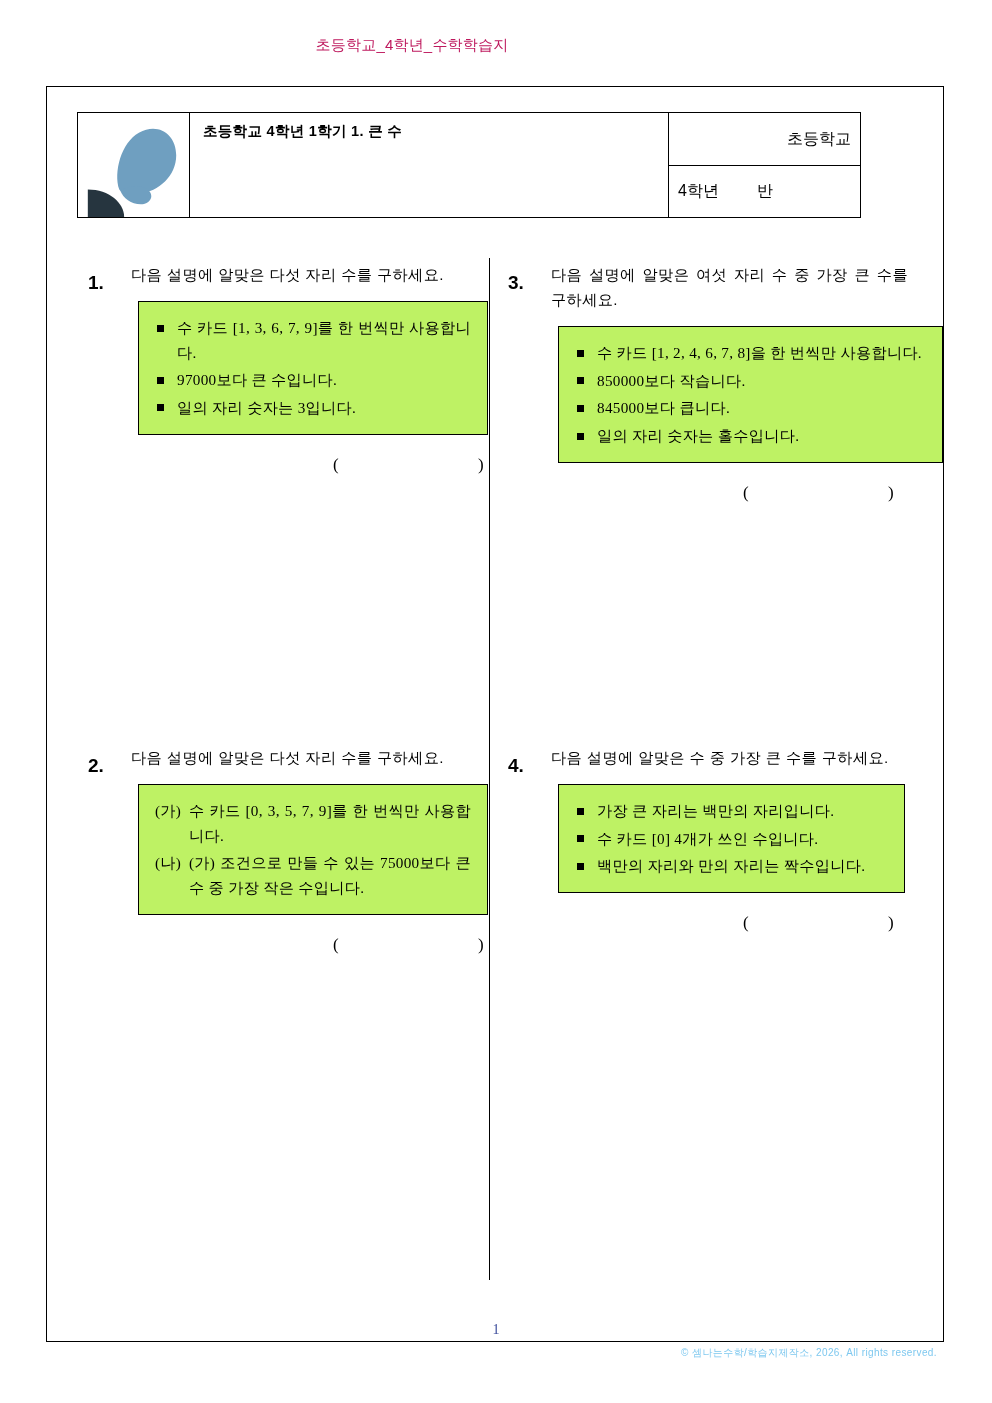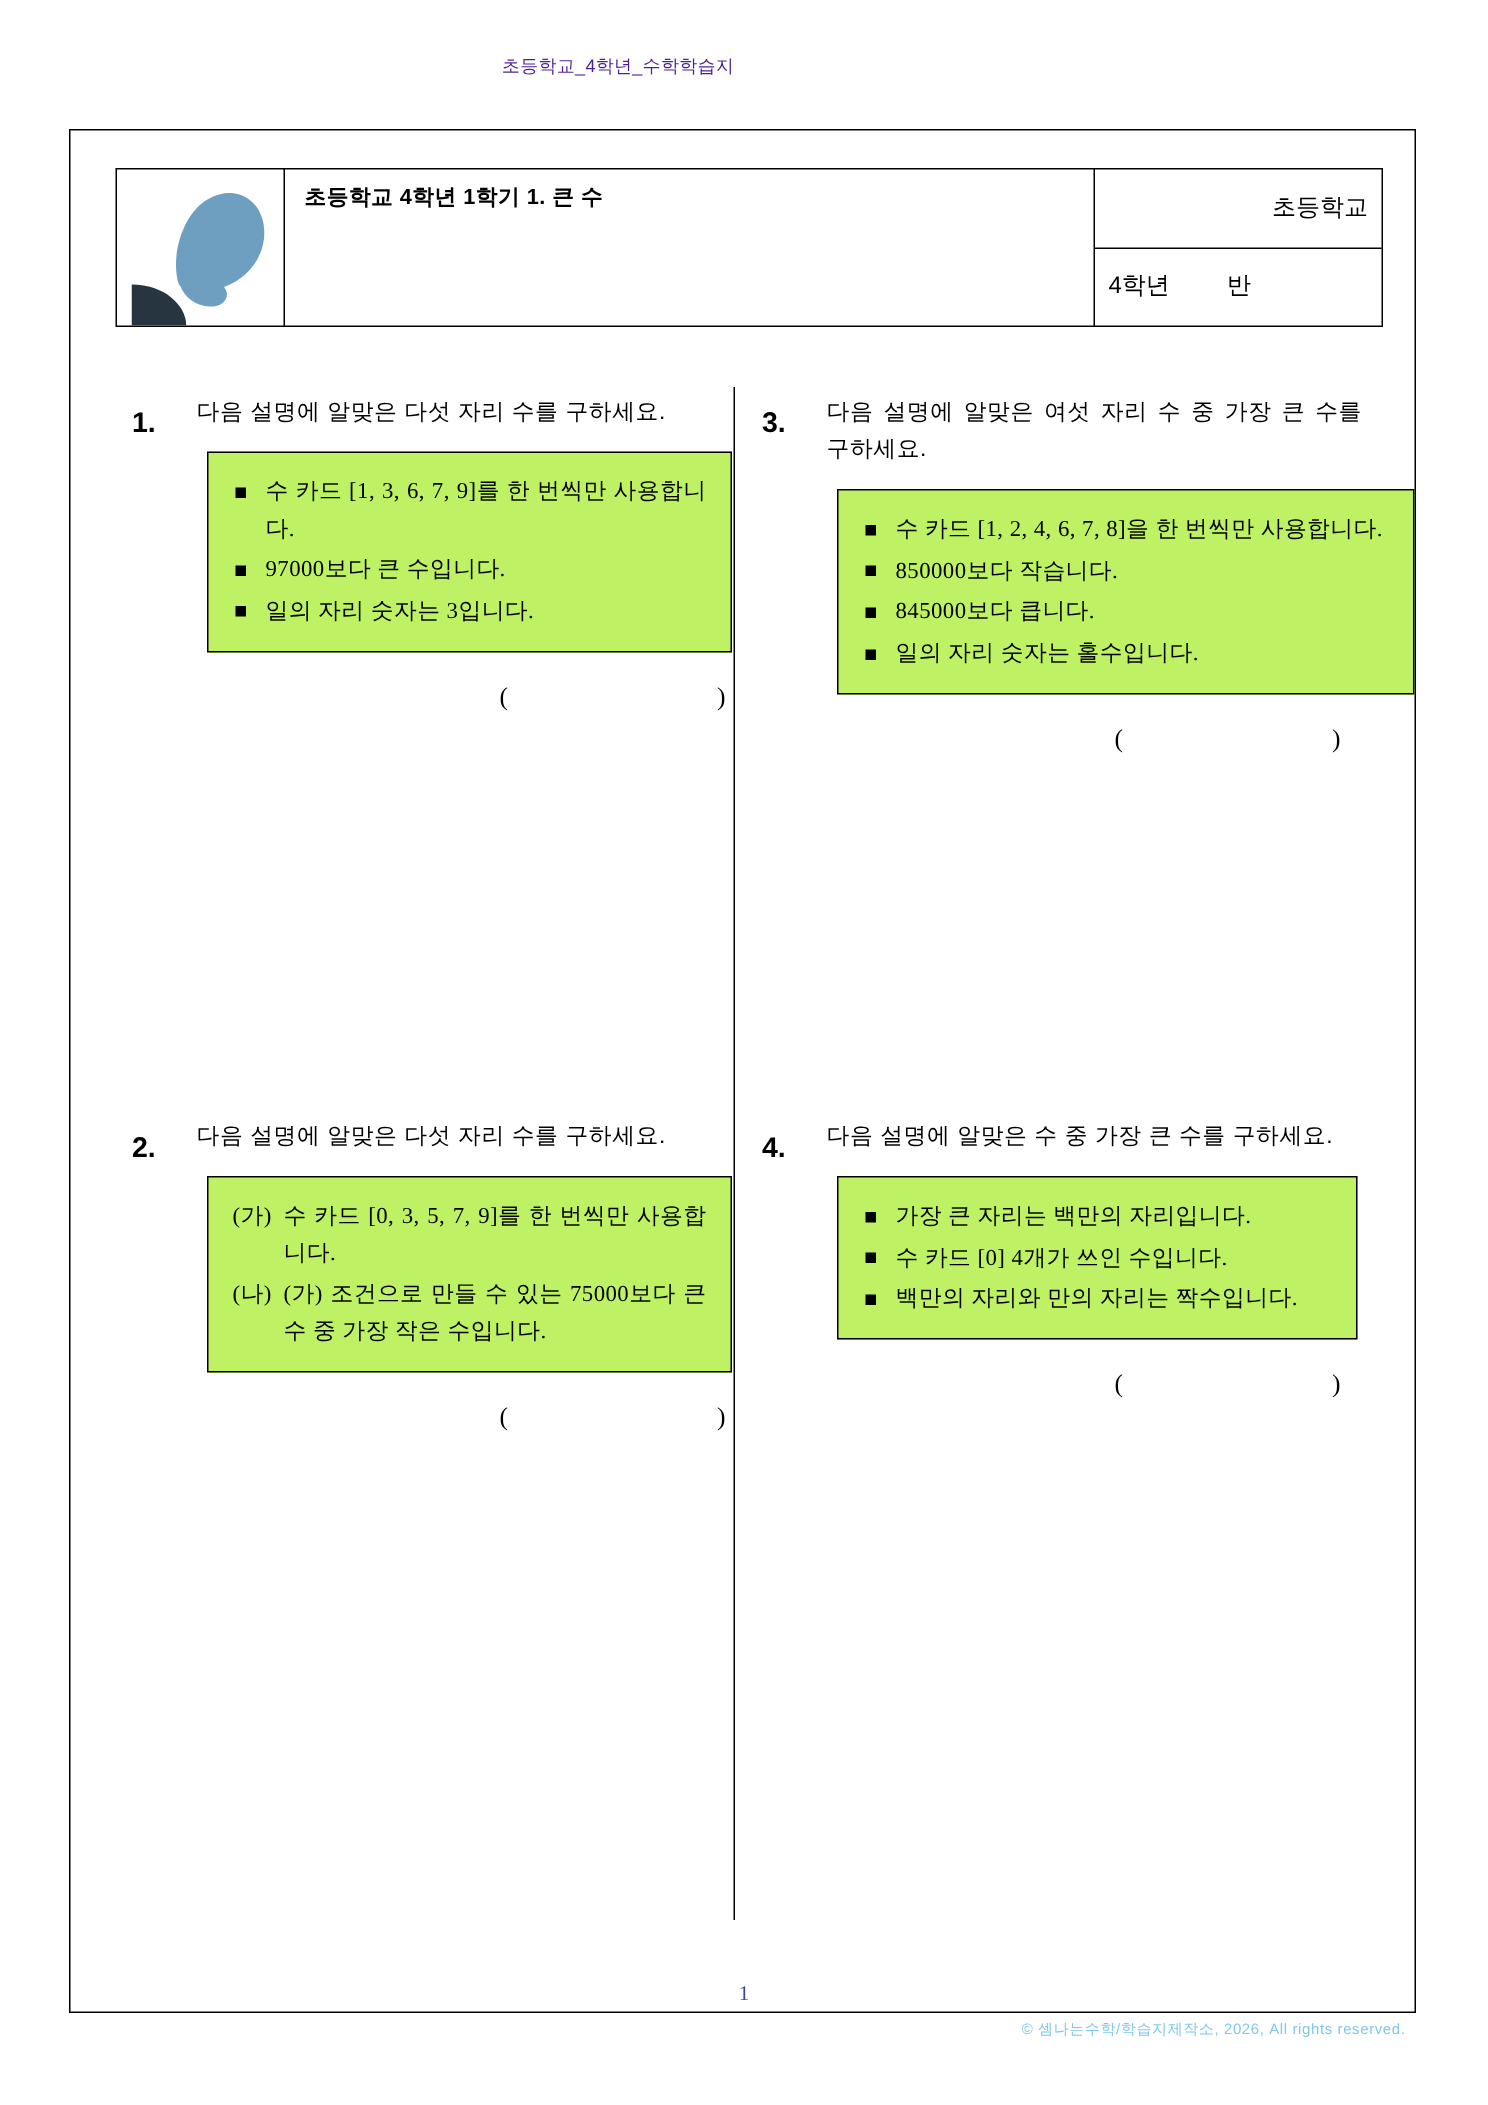--- a/index.html
+++ b/index.html
@@ -17,42 +17,42 @@
   }
 
   
   .running-head {
     position: absolute;
     top: 36px;
     left: 0;
     width: 824px;
     text-align: center;
     font-family: "Liberation Sans", "DejaVu Sans", sans-serif;
-    font-size: 12px;
+    font-size: 15px;
     letter-spacing: 0.2px;
-    color: #4c1d95;
+    color: #be185d;
   }
 
   
   .page-frame {
     position: absolute;
     left: 46px;
     top: 86px;
     width: 898px;
     height: 1256px;
     border: 1.4px solid #000;
     box-sizing: border-box;
   }
 
   
   .masthead {
     position: absolute;
     left: 77px;
     top: 112px;
-    width: 845px;
+    width: 784px;
     height: 106px;
     box-sizing: border-box;
     display: flex;
   }
   .logo-cell {
     width: 113px;
     height: 106px;
     border: 1.4px solid #000;
     box-sizing: border-box;
     position: relative;

